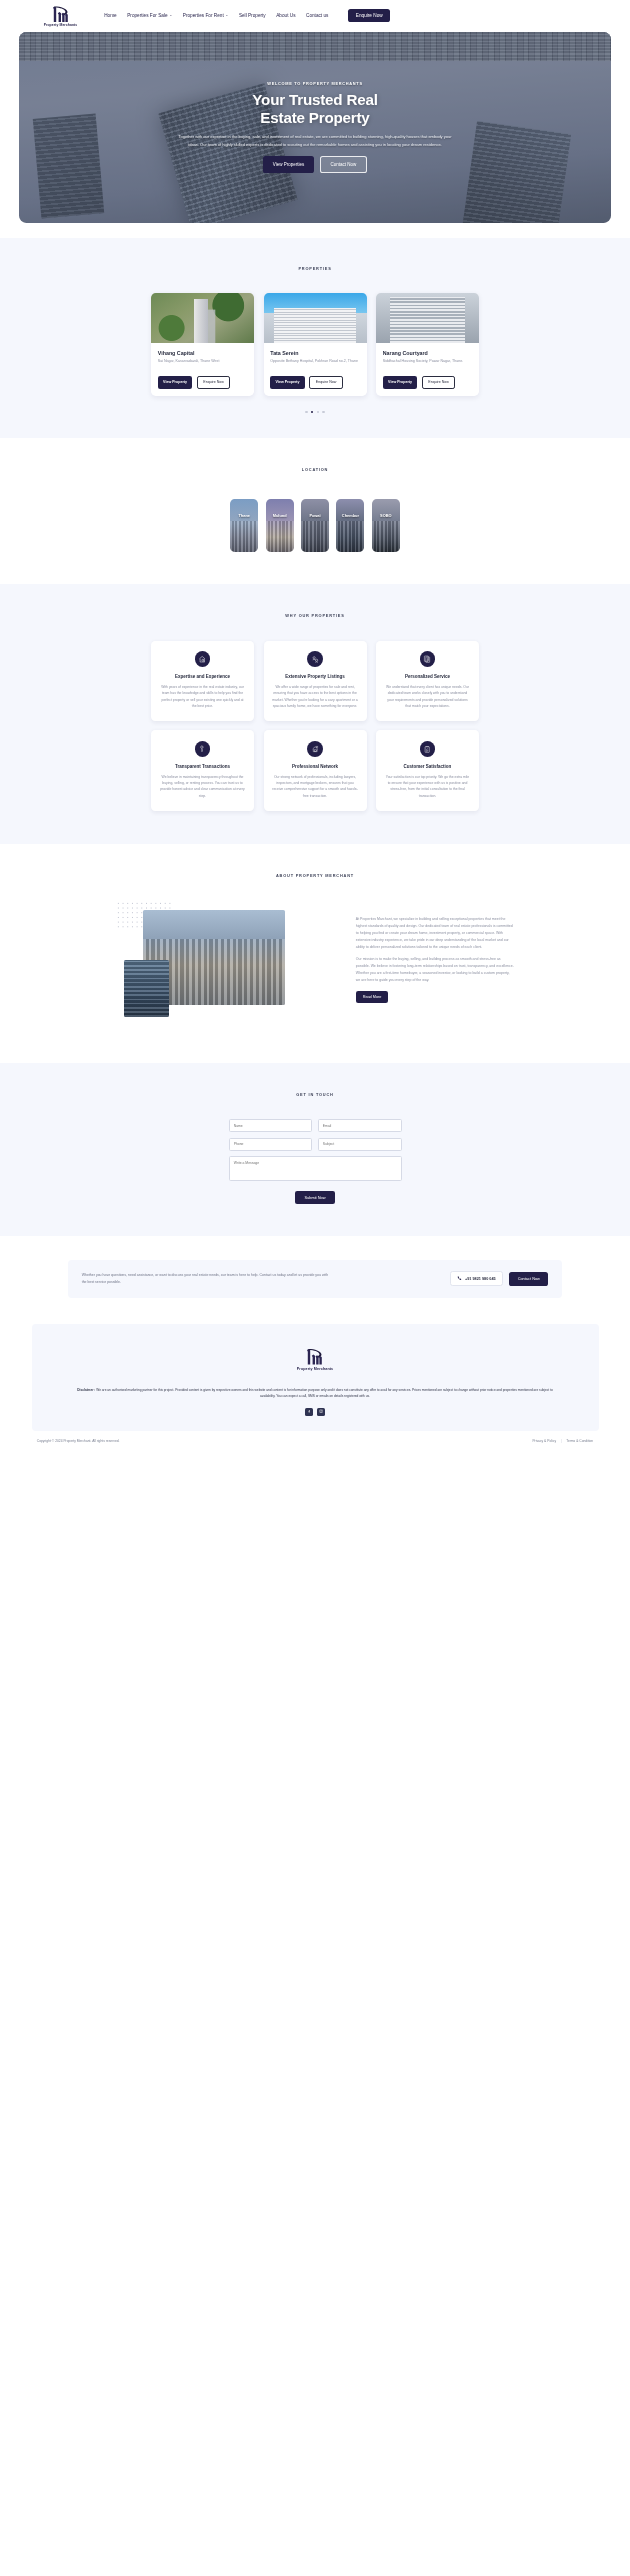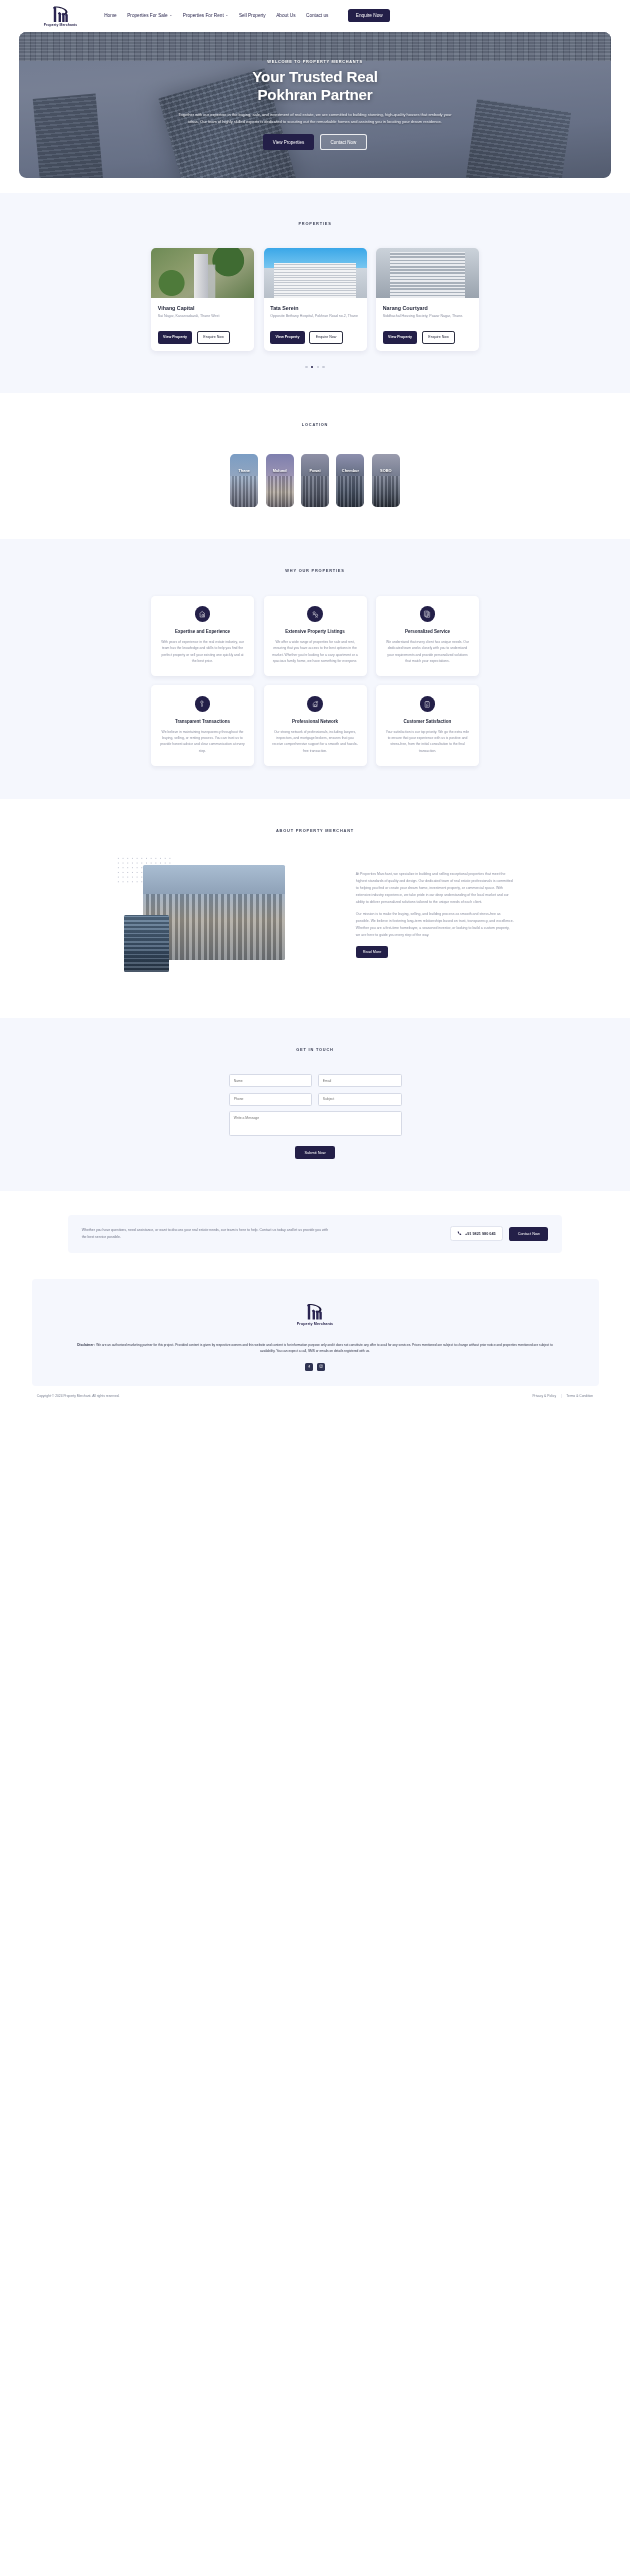--- a/index.html
+++ b/index.html
@@ -32,21 +32,21 @@
   .btn-enquire-top {
     margin-left: 9.5px;
     background: #231f48; color: #fff; font-size: 4.7px;
     padding: 4.2px 7.4px; border: none; border-radius: 2.6px; cursor: pointer;
     white-space: nowrap;
   }
 
   
   .hero-outer { padding: 0 19px 15.8px; background: #fff; }
   .hero {
-    position: relative; height: 146px; border-radius: 7.4px; overflow: hidden;
+    position: relative; height: 191px; border-radius: 7.4px; overflow: hidden;
     display: flex; flex-direction: column; align-items: center; justify-content: center;
   }
   .hero-bg { position: absolute; inset: 0; }
   .hero-bg .sky {
     position: absolute; inset: 0;
     background: linear-gradient(175deg, #7f8aa3 0%, #8b93a8 30%, #6f7890 70%, #4c5467 100%);
   }
   .hero-bg .strip {
     position: absolute; top: 0; left: 0; right: 0; height: 29px;
     background:
@@ -362,21 +362,21 @@
       <div class="strip"></div>
       <div class="towerC"></div>
       <div class="towerA"></div>
       <div class="towerB"></div>
       <div class="veil"></div>
     </div>
     <div class="hero-content">
       <div class="hero-eyebrow">WELCOME TO PROPERTY MERCHANTS</div>
       <div class="hero-title">
         <div>Your Trusted Real</div>
-        <div>Pokhran Partner</div>
+        <div>Estate Property</div>
       </div>
       <p class="hero-sub">Together with our expertise in the buying, sale, and investment of real estate, we are committed to building stunning, high-quality houses that embody your ideas. Our team of highly skilled experts is dedicated to scouting out the remarkable homes and assisting you in locating your dream residence.</p>
       <div class="hero-btns">
         <button class="btn-primary">View Properties</button>
         <button class="btn-outline-light">Contact Now</button>
       </div>
     </div>
   </div>
 </div>
 

